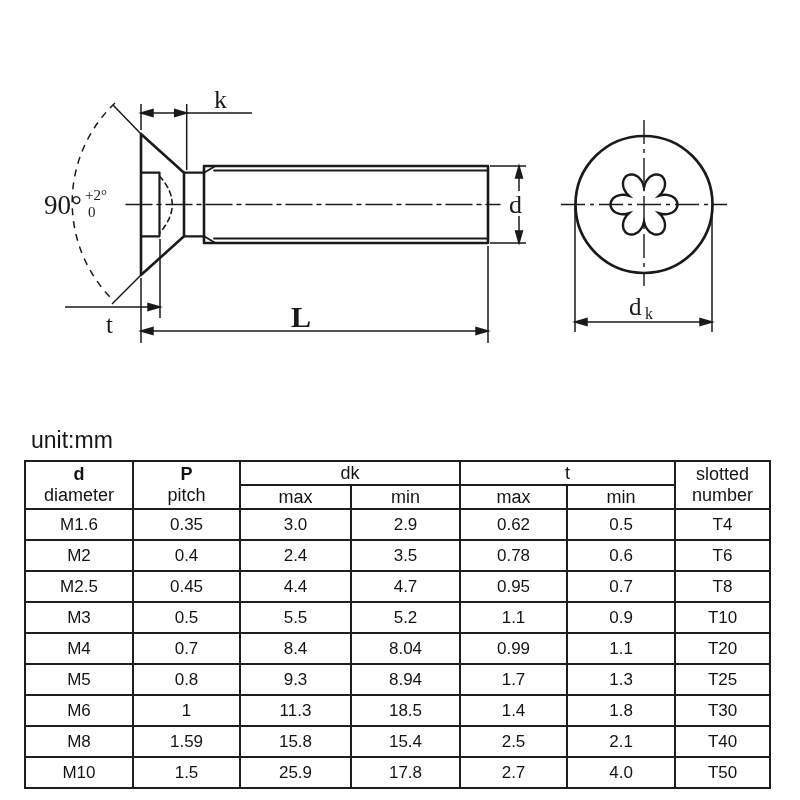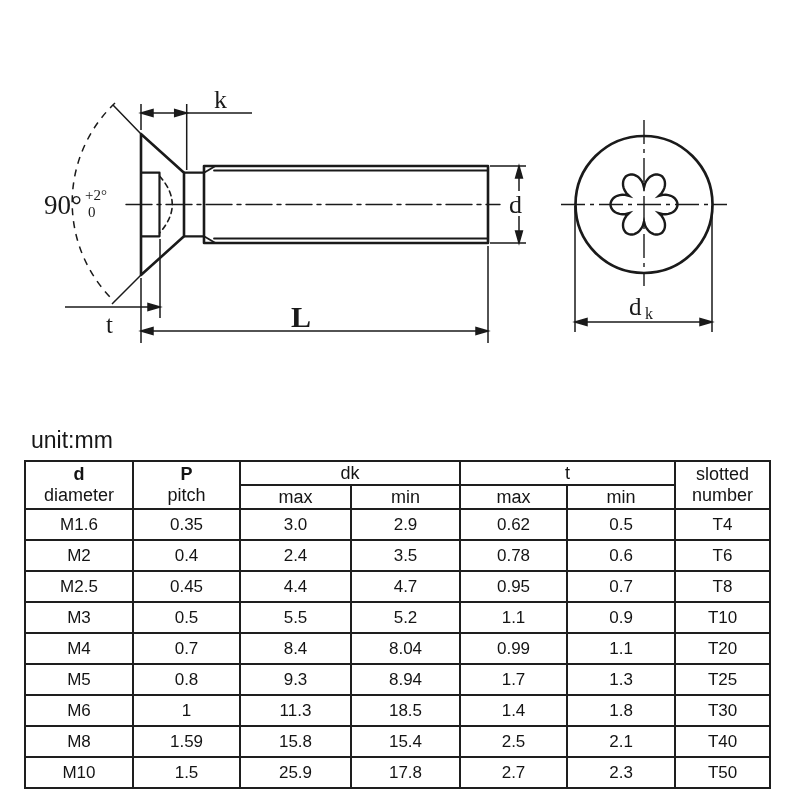--- a/index.html
+++ b/index.html
@@ -209,18 +209,18 @@
         <td>2.5</td>
         <td>2.1</td>
         <td>T40</td>
       </tr>
       <tr>
         <td class="b">M10</td>
         <td>1.5</td>
         <td>25.9</td>
         <td>17.8</td>
         <td>2.7</td>
-        <td>2.3</td>
+        <td>4.0</td>
         <td>T50</td>
       </tr>
     </tbody>
   </table>
 </div>
 
 </body></html>

